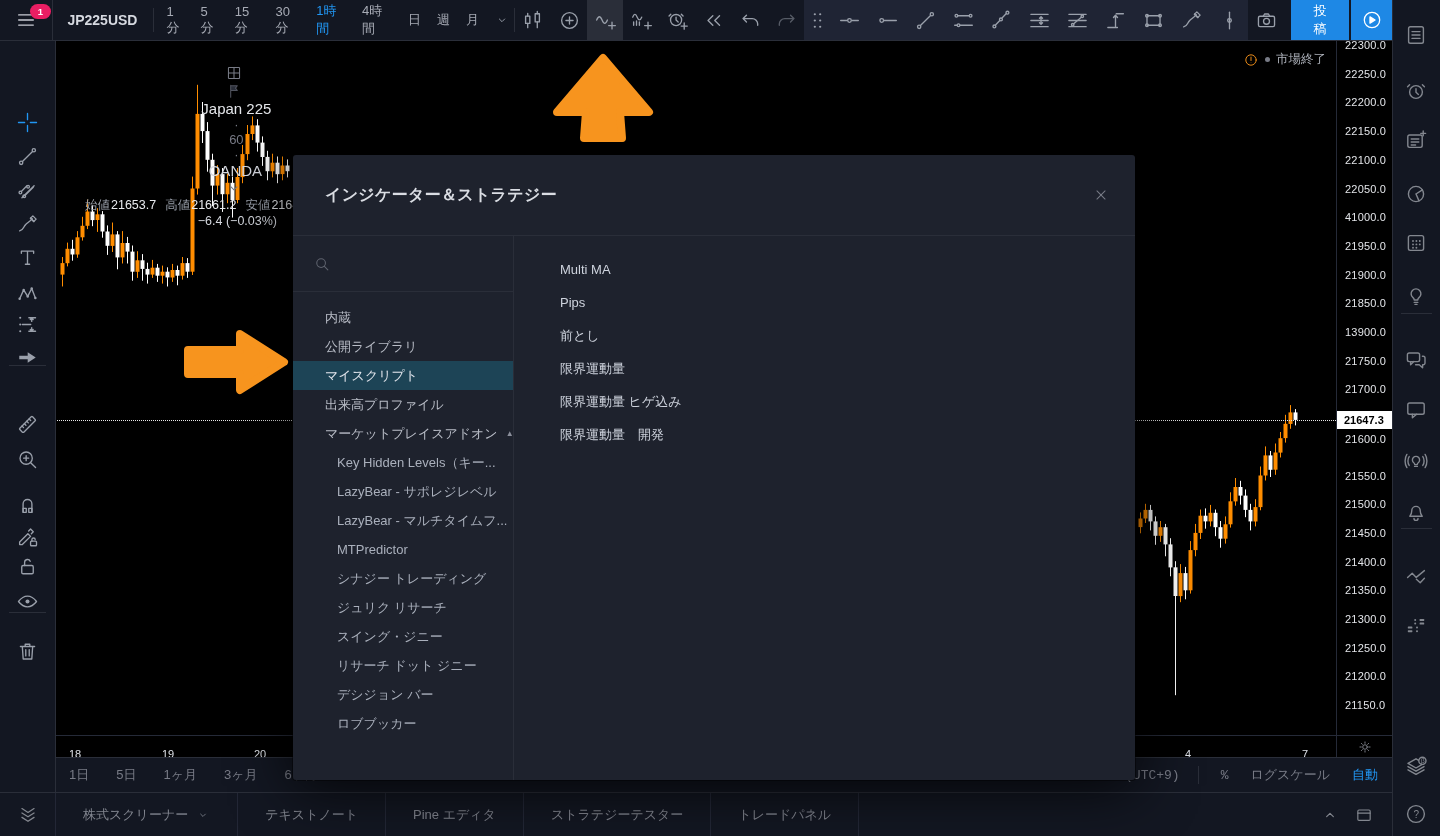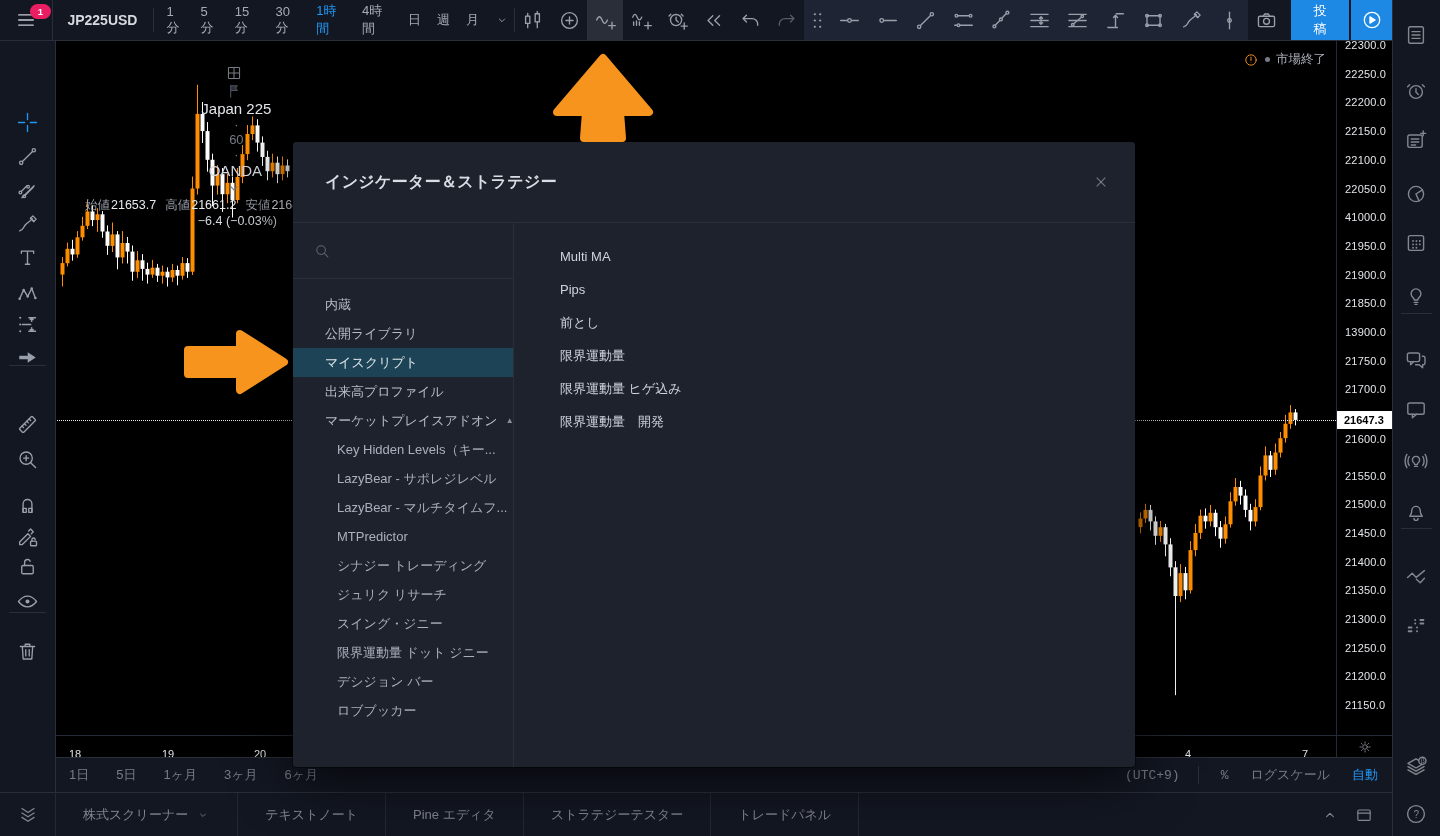--- a/index.html
+++ b/index.html
@@ -79,21 +79,21 @@
   #tabsbar{position:absolute;left:0;top:792px;width:1392px;height:44px;background:#131722;border-top:1px solid #2a2e39;display:flex;align-items:center;z-index:16;}
   #tabsbar .cell-icon{width:55px;height:100%;display:flex;align-items:center;justify-content:center;color:#83878f;border-right:1px solid #232736;cursor:pointer;}
   #tabsbar .cell-icon svg{width:22px;height:22px;}
   .tab{height:100%;display:flex;align-items:center;gap:8px;padding:0 27px;border-right:1px solid #232736;color:#80848e;font-size:13px;cursor:pointer;white-space:nowrap;}
   .tab .icon svg{width:14px;height:14px;}
   .tabs-right{margin-left:auto;display:flex;align-items:center;gap:14px;margin-right:18px;color:#83878f;}
   .tabs-right .icon{cursor:pointer;}
   .tabs-right svg{width:20px;height:20px;}
 
   
-  #modal{position:absolute;left:293px;top:142px;width:842px;height:625px;background:#1e222d;border-radius:3px;box-shadow:0 6px 60px rgba(0,0,0,.85),0 0 0 1px rgba(0,0,0,.4);z-index:50;}
+  #modal{position:absolute;left:293px;top:155px;width:842px;height:625px;background:#1e222d;border-radius:3px;box-shadow:0 6px 60px rgba(0,0,0,.85),0 0 0 1px rgba(0,0,0,.4);z-index:50;}
   .m-head{height:80px;display:flex;align-items:center;padding:0 32px;position:relative;}
   .m-title{font-size:16px;color:#dadde3;font-weight:bold;letter-spacing:.3px;}
   .m-close{position:absolute;right:22px;top:28px;width:24px;height:24px;display:flex;align-items:center;justify-content:center;color:#787b86;cursor:pointer;}
   .m-close svg{width:18px;height:18px;}
   .m-body{position:absolute;top:80px;left:0;right:0;bottom:0;display:flex;}
   .m-left{width:221px;border-top:1px solid #2a2e39;border-right:1px solid #2a2e39;box-sizing:border-box;display:flex;flex-direction:column;}
   .m-search-row{height:55px;border-bottom:1px solid #2a2e39;display:flex;align-items:center;padding:0 10px 0 20px;}
   .m-search-row .icon{color:#5f636e;margin-right:10px;}
   .m-search-row .icon svg{width:18px;height:18px;}
   .m-search{flex:1;background:transparent;border:none;outline:none;color:#d1d4dc;font-size:13px;font-family:inherit;min-width:0;}
@@ -867,21 +867,21 @@
               <span>マーケットプレイスアドオン</span>
               <span class="tri">▲</span>
             </div>
             <div class="sub-item">Key Hidden Levels（キー...</div>
             <div class="sub-item">LazyBear - サポレジレベル</div>
             <div class="sub-item">LazyBear - マルチタイムフ...</div>
             <div class="sub-item">MTPredictor</div>
             <div class="sub-item">シナジー トレーディング</div>
             <div class="sub-item">ジュリク リサーチ</div>
             <div class="sub-item">スイング・ジニー</div>
-            <div class="sub-item">限界運動量 ドット ジニー</div>
+            <div class="sub-item">リサーチ ドット ジニー</div>
             <div class="sub-item">デシジョン バー</div>
             <div class="sub-item">ロブブッカー</div>
           </div>
       </div>
       <div class="m-right" id="m-scripts">
           <div class="script-item">Multi MA</div>
           <div class="script-item">Pips</div>
           <div class="script-item">前とし</div>
           <div class="script-item">限界運動量</div>
           <div class="script-item">限界運動量 ヒゲ込み</div>

